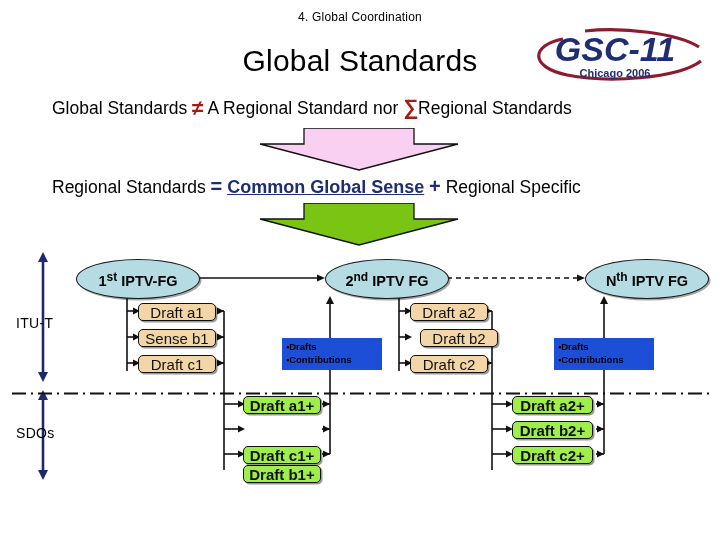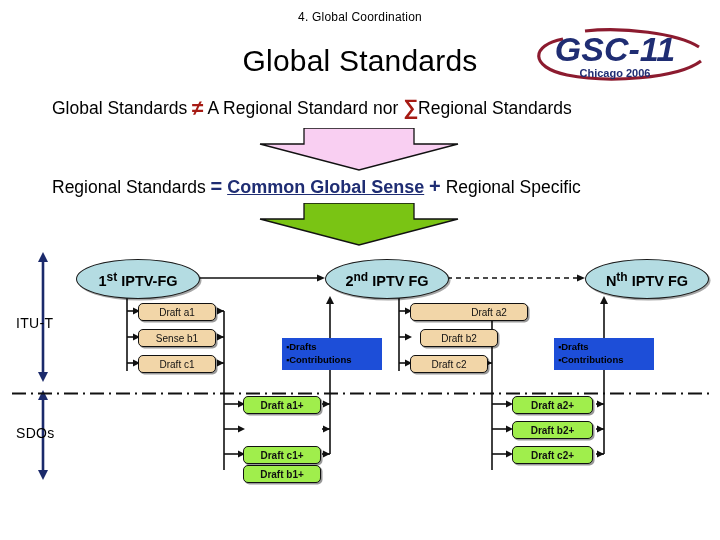--- a/index.html
+++ b/index.html
@@ -105,21 +105,21 @@
   .oval sup { font-size: 12px; vertical-align: 5px; }
 
   
   .draft-box {
     border: 1px solid #111;
     border-radius: 5px;
     box-shadow: 1.5px 1.5px 0 rgba(0,0,0,0.4);
     display: flex;
     align-items: center;
     justify-content: center;
-    font-size: 10px;
+    font-size: 15px;
     color: #111;
     height: 16px;
   }
   .draft-itu { background: #F2D6A8; }
   .draft-sdo { background: #A0EE4C; font-weight: bold; }
 
   
   .note {
     background: #1d4ed8;
     font-size: 9.5px;
@@ -293,21 +293,21 @@
   </div>
 
   <div class="abs oval" id="oval-n">
     <span><span>N</span><sup>th</sup>&nbsp;<span>IPTV FG</span></span>
   </div>
 
   <div class="abs draft-box draft-itu" style="left:138px; top:303px; width:76px;">Draft a1</div>
   <div class="abs draft-box draft-itu" style="left:138px; top:329px; width:76px;">Sense b1</div>
   <div class="abs draft-box draft-itu" style="left:138px; top:355px; width:76px;">Draft c1</div>
 
-  <div class="abs draft-box draft-itu" style="left:410px; top:303px; width:76px;padding-left:40px;">Draft a2</div>
+  <div class="abs draft-box draft-itu" style="left:410px; top:303px; width:76px;">Draft a2</div>
   <div class="abs draft-box draft-itu" style="left:410px; top:329px; width:76px;margin-left:10px;">Draft b2</div>
   <div class="abs draft-box draft-itu" style="left:410px; top:355px; width:76px;">Draft c2</div>
 
   <div class="abs draft-box draft-sdo" style="left:243px; top:396px; width:76px;">Draft a1+</div>
   <div class="abs draft-box draft-sdo" style="left:243px; top:421px; width:76px;margin-top:44px;">Draft b1+</div>
   <div class="abs draft-box draft-sdo" style="left:243px; top:446px; width:76px;">Draft c1+</div>
 
   <div class="abs draft-box draft-sdo" style="left:512px; top:396px; width:79px;">Draft a2+</div>
   <div class="abs draft-box draft-sdo" style="left:512px; top:421px; width:79px;">Draft b2+</div>
   <div class="abs draft-box draft-sdo" style="left:512px; top:446px; width:79px;">Draft c2+</div>

